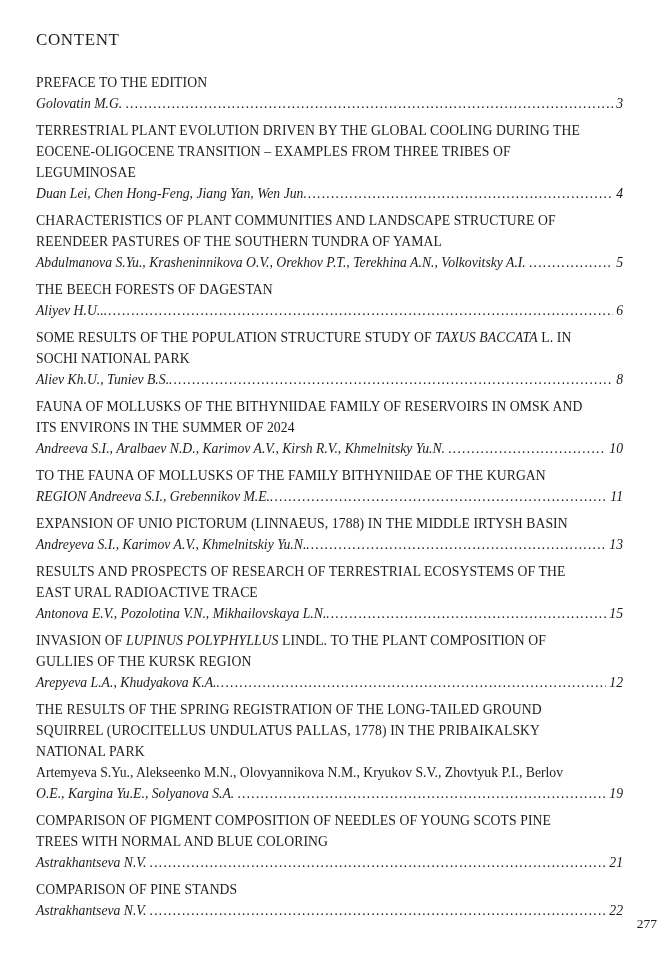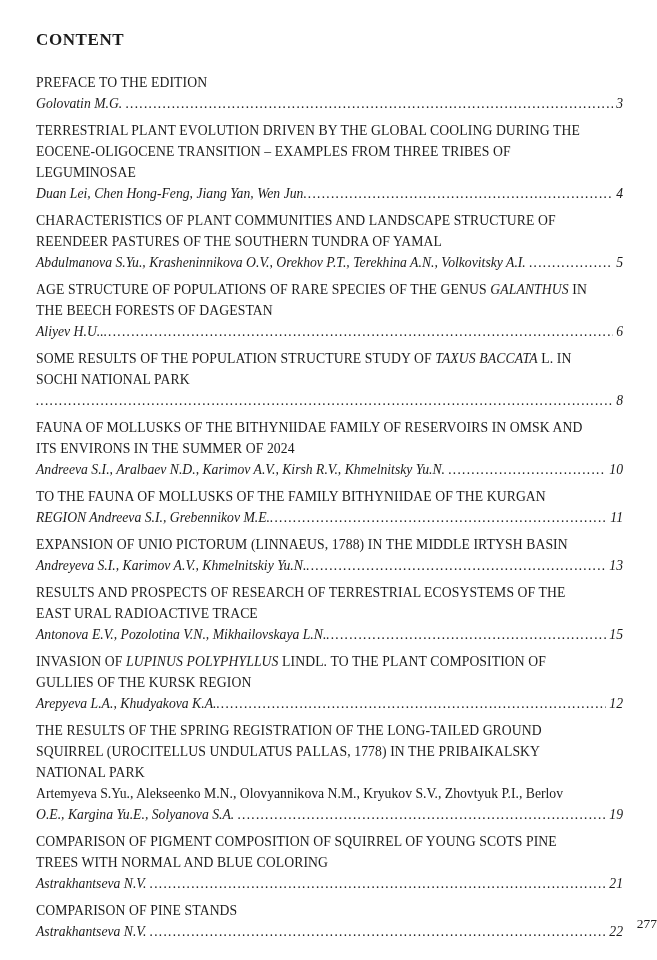--- a/index.html
+++ b/index.html
@@ -13,21 +13,21 @@
     height: 960px;
     background: #ffffff;
     font-family: "Liberation Serif", serif;
     color: #1b1b1b;
     overflow: hidden;
     box-sizing: border-box;
     padding: 30px 34px 0 36px;
   }
   .content-heading {
     font-size: 17px;
-    font-weight: bold;
+    font-weight: normal;
     letter-spacing: 0.6px;
     margin: 0 0 22px 0;
   }
   .toc-entry {
     margin: 6px 0 5px 0;
   }
   .line {
     font-size: 13.7px;
     line-height: 21px;
     white-space: nowrap;
@@ -95,32 +95,32 @@
       <div class="toc-entry">
         <div class="line title-line"><span>CHARACTERISTICS OF PLANT COMMUNITIES AND LANDSCAPE STRUCTURE OF</span></div>
         <div class="line title-line"><span>REENDEER PASTURES OF THE SOUTHERN TUNDRA OF YAMAL</span></div>
         <div class="line leader-line">
           <span class="leader-name">Abdulmanova S.Yu., Krasheninnikova O.V., Orekhov P.T., Terekhina A.N., Volkovitsky A.I. </span>
           <span class="dots">............................................................................................................................................................................................................................................................................................................</span>
           <span class="page-num">5</span>
         </div>
       </div>
       <div class="toc-entry">
-        <div class="line title-line"><span>AGE STRUCTURE OF POPULATIONS OF RARE SPECIES OF THE GENUS </span><span class="seg-italic">GALANTHUS</span><span> IN</span></div>
         <div class="line title-line"><span>THE BEECH FORESTS OF DAGESTAN</span></div>
         <div class="line leader-line">
           <span class="leader-name">Aliyev H.U..</span>
           <span class="dots">............................................................................................................................................................................................................................................................................................................</span>
           <span class="page-num">6</span>
         </div>
       </div>
       <div class="toc-entry">
         <div class="line title-line"><span>SOME RESULTS OF THE POPULATION STRUCTURE STUDY OF </span><span class="seg-italic">TAXUS BACCATA</span><span> L. IN</span></div>
         <div class="line title-line"><span>SOCHI NATIONAL PARK</span></div>
         <div class="line leader-line">
+          <span class="leader-name">Aliev Kh.U., Tuniev B.S.</span>
           <span class="dots">............................................................................................................................................................................................................................................................................................................</span>
           <span class="page-num">8</span>
         </div>
       </div>
       <div class="toc-entry">
         <div class="line title-line"><span>FAUNA OF MOLLUSKS OF THE BITHYNIIDAE FAMILY OF RESERVOIRS IN OMSK AND</span></div>
         <div class="line title-line"><span>ITS ENVIRONS IN THE SUMMER OF 2024</span></div>
         <div class="line leader-line">
           <span class="leader-name">Andreeva S.I., Aralbaev N.D., Karimov A.V., Kirsh R.V., Khmelnitsky Yu.N. </span>
           <span class="dots">............................................................................................................................................................................................................................................................................................................</span>
@@ -166,21 +166,21 @@
         <div class="line title-line"><span>SQUIRREL (UROCITELLUS UNDULATUS PALLAS, 1778) IN THE PRIBAIKALSKY</span></div>
         <div class="line title-line"><span>NATIONAL PARK</span></div>
         <div class="line">Artemyeva S.Yu., Alekseenko M.N., Olovyannikova N.M., Kryukov S.V., Zhovtyuk P.I., Berlov</div>
         <div class="line leader-line">
           <span class="leader-name">O.E., Kargina Yu.E., Solyanova S.A. </span>
           <span class="dots">............................................................................................................................................................................................................................................................................................................</span>
           <span class="page-num">19</span>
         </div>
       </div>
       <div class="toc-entry">
-        <div class="line title-line"><span>COMPARISON OF PIGMENT COMPOSITION OF SQUIRREL OF YOUNG SCOTS PINE</span></div>
+        <div class="line title-line"><span>COMPARISON OF PIGMENT COMPOSITION OF NEEDLES OF YOUNG SCOTS PINE</span></div>
         <div class="line title-line"><span>TREES WITH NORMAL AND BLUE COLORING</span></div>
         <div class="line leader-line">
           <span class="leader-name">Astrakhantseva N.V. </span>
           <span class="dots">............................................................................................................................................................................................................................................................................................................</span>
           <span class="page-num">21</span>
         </div>
       </div>
       <div class="toc-entry">
         <div class="line title-line"><span>COMPARISON OF PINE STANDS</span></div>
         <div class="line leader-line">

